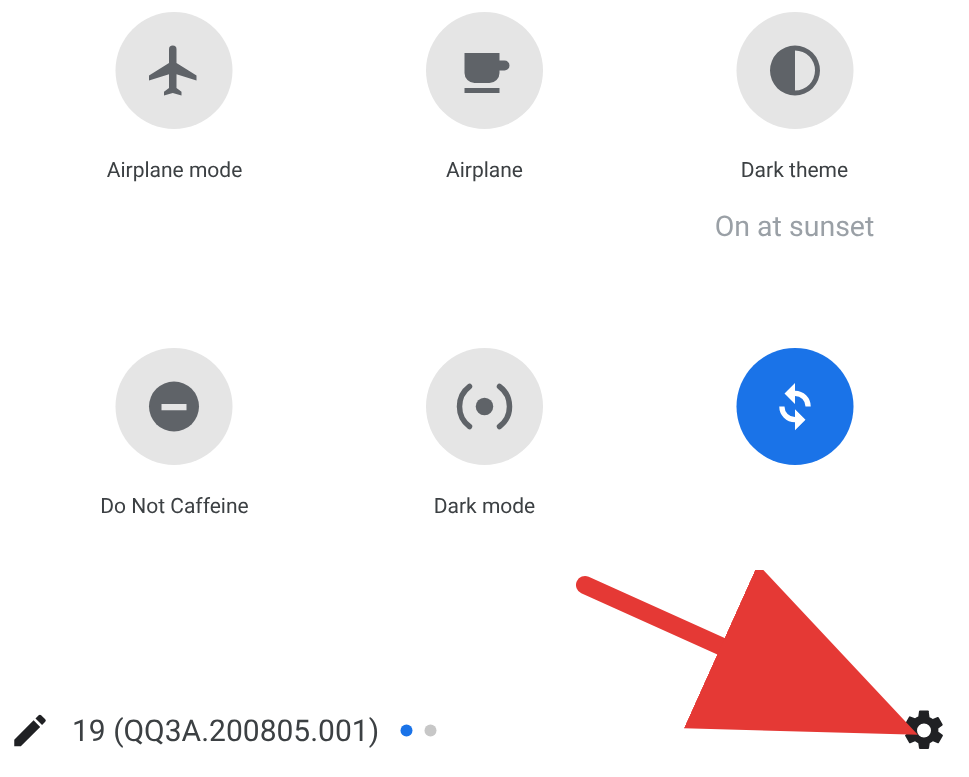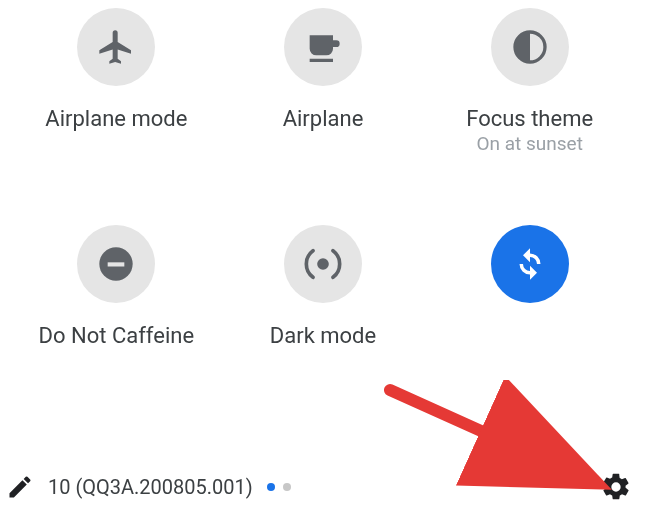--- a/index.html
+++ b/index.html
@@ -33,29 +33,29 @@
       display: flex;
       align-items: center;
       justify-content: center;
       margin-bottom: 20px;
     }
     .circle.active {
       background: #1a73e8;
     }
     .circle svg { display: block; }
     .tile-label {
-      font-size: 22px;
+      font-size: 14px;
       color: #3c4043;
       text-align: center;
       line-height: 1.2;
     }
     .tile-sub {
       font-size: 19px;
       color: #9aa0a6;
-      margin-top: 0;
+      margin-top: 16px;
       text-align: center;
     }
     .footer {
       position: absolute;
       left: 0; right: 0; bottom: 0;
       height: 62px;
       display: flex;
       align-items: center;
       padding: 0 14px;
     }
@@ -108,21 +108,21 @@
     </div>
     <div class="tile-label">Airplane</div>
   </div>
 
   <div class="tile">
     <div class="circle">
       <svg width="40" height="40" viewBox="0 0 24 24">
           <path fill="#5f6368" d="M12 2a10 10 0 1 0 0 20 10 10 0 0 0 0-20zm0 18V4a8 8 0 0 1 0 16z"></path>
         </svg>
     </div>
-    <div class="tile-label">Focus theme</div>
+    <div class="tile-label">Dark theme</div>
     <div class="tile-sub">On at sunset</div>
   </div>
 
   <div class="tile">
     <div class="circle">
       <svg width="40" height="40" viewBox="0 0 24 24" fill="#5f6368">
           <circle cx="12" cy="12" r="10"></circle>
           <rect x="7" y="11" width="10" height="2.5" fill="#e5e5e5"></rect>
         </svg>
     </div>
@@ -149,21 +149,21 @@
   </div>
 
 </div>
 
 <div class="footer">
   <div class="edit-icon">
     <svg width="28" height="28" viewBox="0 0 24 24" fill="#202124">
         <path d="M3 17.25V21h3.75L17.81 9.94l-3.75-3.75L3 17.25zM20.71 7.04a1 1 0 0 0 0-1.41l-2.34-2.34a1 1 0 0 0-1.41 0l-1.83 1.83 3.75 3.75 1.83-1.83z"></path>
       </svg>
   </div>
-  <div class="build-text">10 (QQ3A.200805.001)</div>
+  <div class="build-text">19 (QQ3A.200805.001)</div>
   <div class="pager">
     <div class="dot active"></div>
     <div class="dot inactive"></div>
   </div>
   <div class="spacer"></div>
   <div class="gear-icon">
     <svg width="32" height="32" viewBox="0 0 24 24" fill="#202124">
         <path d="M19.14 12.94a7.6 7.6 0 0 0 .05-.94 7.6 7.6 0 0 0-.05-.94l2.03-1.58a.5.5 0 0 0 .12-.64l-1.92-3.32a.5.5 0 0 0-.6-.22l-2.39.96a7.3 7.3 0 0 0-1.62-.94l-.36-2.54A.5.5 0 0 0 14 2h-4a.5.5 0 0 0-.5.42l-.36 2.54c-.58.24-1.12.55-1.62.94l-2.39-.96a.5.5 0 0 0-.6.22L2.61 8.48a.5.5 0 0 0 .12.64l2.03 1.58c-.04.31-.05.63-.05.94s.01.63.05.94L2.73 14.16a.5.5 0 0 0-.12.64l1.92 3.32c.13.22.39.31.6.22l2.39-.96c.5.39 1.04.7 1.62.94l.36 2.54c.04.24.25.42.5.42h4c.25 0 .46-.18.5-.42l.36-2.54c.58-.24 1.12-.55 1.62-.94l2.39.96c.21.09.47 0 .6-.22l1.92-3.32a.5.5 0 0 0-.12-.64l-2.03-1.58zM12 15.5A3.5 3.5 0 1 1 12 8.5a3.5 3.5 0 0 1 0 7z"></path>
       </svg>
   </div>

